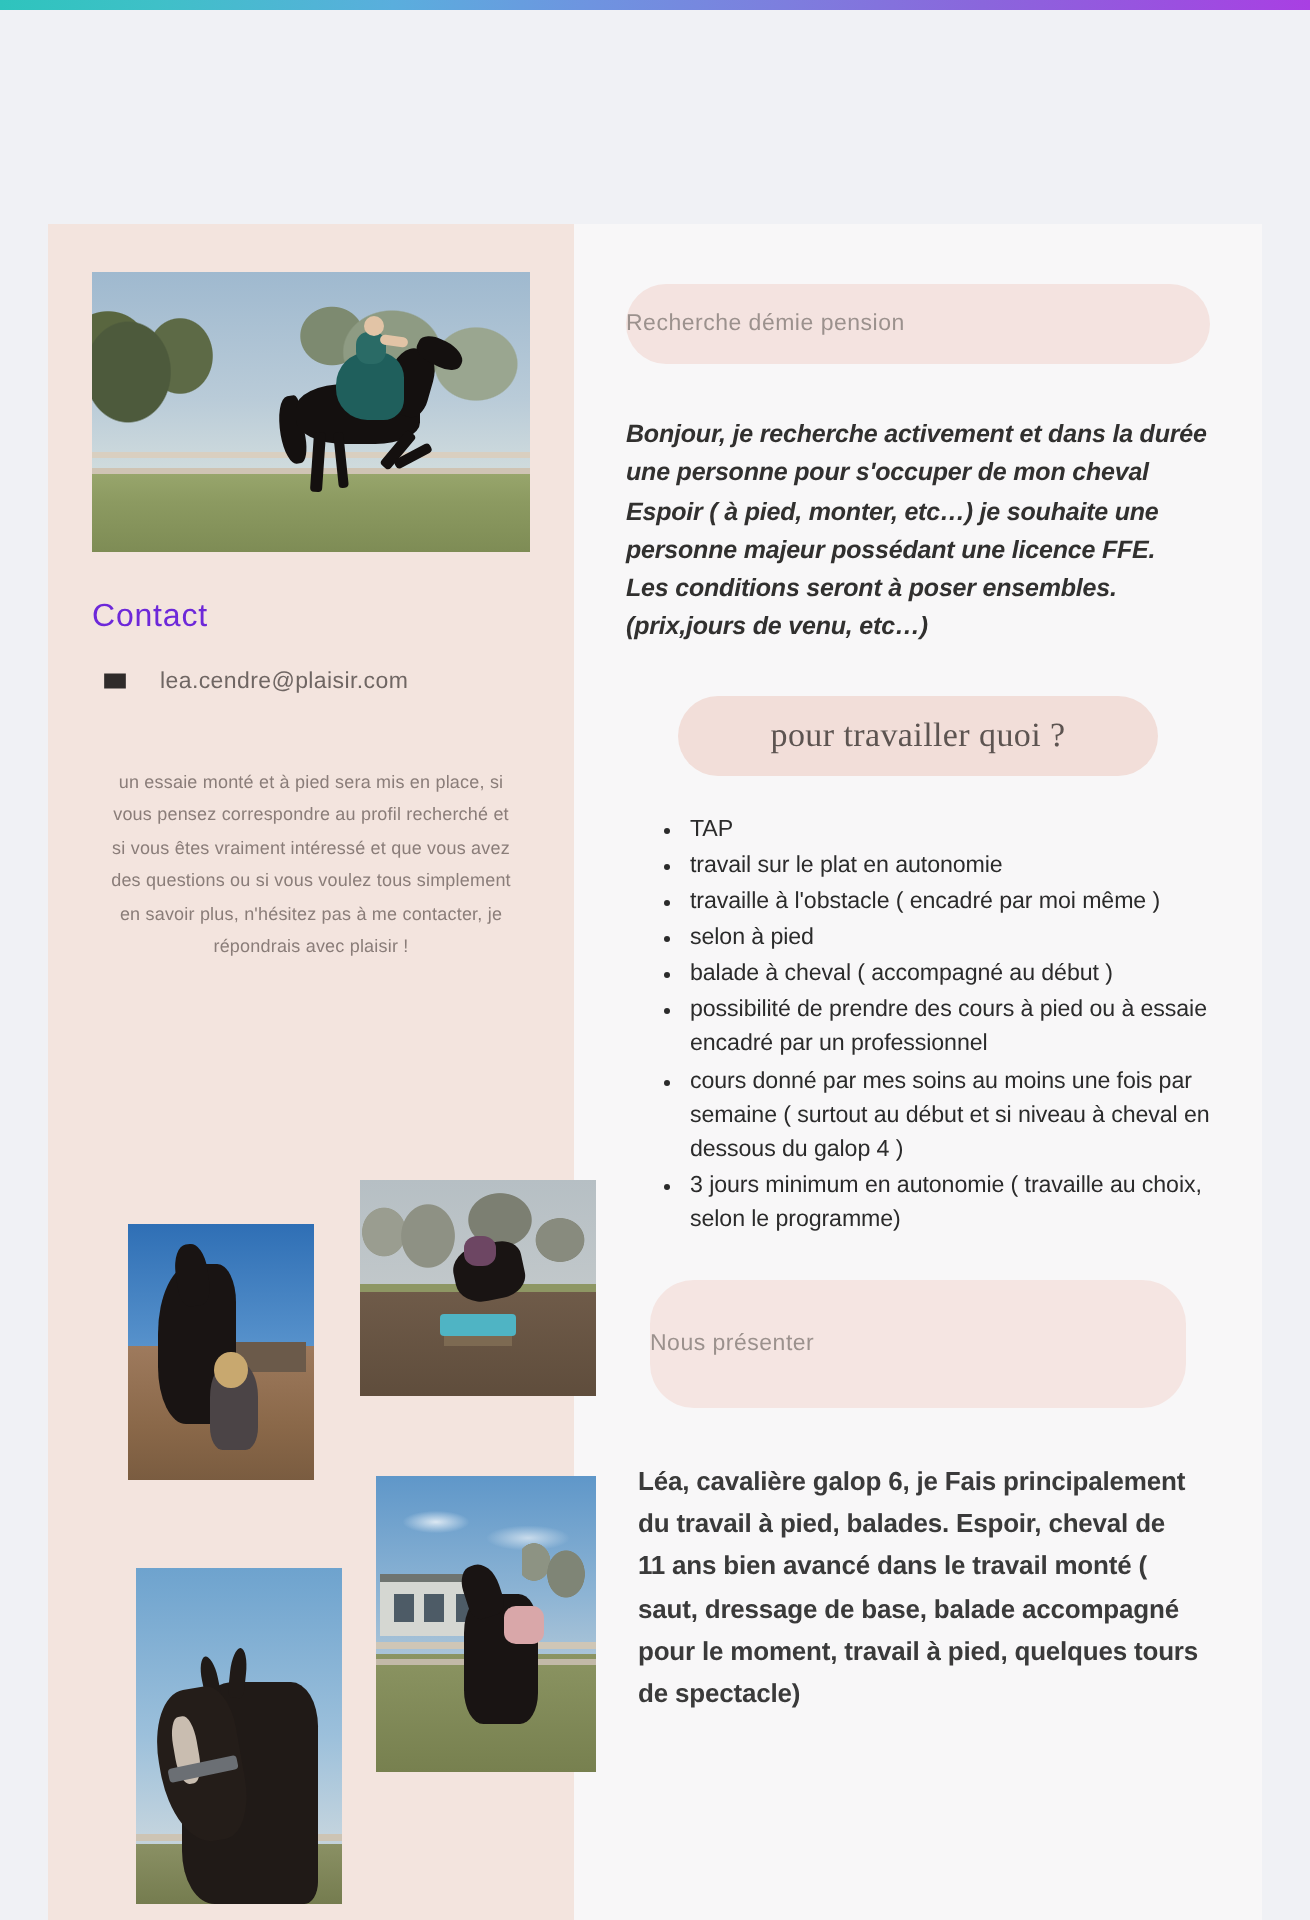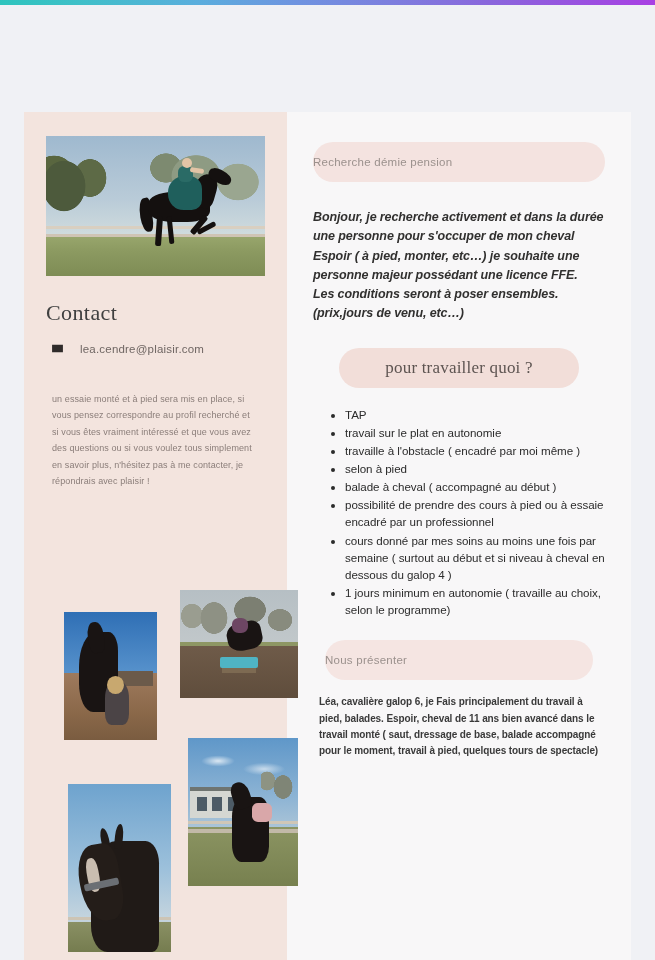--- a/index.html
+++ b/index.html
@@ -133,25 +133,24 @@
     width: 10px; height: 10px; background: #e2c4a6; border-radius: 50%;
   }
   .hr-arm {
     position: absolute; left: 48px; top: -4px;
     width: 14px; height: 5px; background: #e2c4a6;
     border-radius: 3px; transform: rotate(8deg);
   }
 
   .contact-heading {
     margin-top: 24px;
-    font-size: 22px;
+    font-size: 16px;
     font-weight: 400;
-    color: #404040;
+    color: #6d28d9;
     letter-spacing: 0.4px;
-    font-family: Liberation Serif, serif;
   }
 
   .contact-list {
     margin-top: 16px;
     list-style: none;
   }
   .contact-row {
     display: flex;
     align-items: center;
     margin-bottom: 15px;
@@ -170,20 +169,21 @@
     font-size: 11.5px;
     color: #6f6663;
     letter-spacing: 0.2px;
   }
 
   .left-note {
     margin-top: 36px;
     font-size: 9px;
     line-height: 1.82;
     color: #8a7d79;
+    text-align: center;
     padding: 0 6px;
     letter-spacing: 0.1px;
   }
 
   
   .gallery {
     position: absolute;
     left: 18px;
     top: 478px;
     width: 245px;
@@ -264,21 +264,21 @@
     font-size: 11.5px;
     letter-spacing: 0.25px;
   }
   .pill-top {
     background: #f4e3e0;
     padding: 14px 0;
     margin-bottom: 26px;
   }
   .pill-present {
     background: #f5e5e2;
-    padding: 14px 0;
+    padding: 26px 0;
     margin: 22px 12px 0 12px;
   }
 
   .body-text {
     font-size: 12.5px;
     line-height: 1.54;
     color: #31302f;
     font-weight: 600;
     letter-spacing: -0.1px;
   }
@@ -301,22 +301,22 @@
   }
   .work-list li {
     font-size: 11.6px;
     line-height: 1.48;
     color: #2b2b2b;
     margin-bottom: 1px;
     letter-spacing: -0.05px;
   }
 
   .intro-text {
-    margin-top: 14px;
-    font-size: 10px;
+    margin-top: 26px;
+    font-size: 13px;
     line-height: 1.62;
     color: #3a3a3a;
     font-weight: 600;
     padding: 0 6px;
     letter-spacing: -0.1px;
   }
 </style>
 </head>
 <body>
 
@@ -426,21 +426,21 @@
     <div class="pill-serif">pour travailler quoi ?</div>
 
     <ul class="work-list">
       <li>TAP</li>
       <li>travail sur le plat en autonomie</li>
       <li>travaille à l'obstacle ( encadré par moi même )</li>
       <li>selon à pied</li>
       <li>balade à cheval ( accompagné au début )</li>
       <li>possibilité de prendre des cours à pied ou à essaie encadré par un professionnel</li>
       <li>cours donné par mes soins au moins une fois par semaine ( surtout au début et si niveau à cheval en dessous du galop 4 )</li>
-      <li>1 jours minimum en autonomie ( travaille au choix, selon le programme)</li>
+      <li>3 jours minimum en autonomie ( travaille au choix, selon le programme)</li>
     </ul>
 
     <div class="pill pill-present">Nous présenter</div>
 
     <div class="intro-text">Léa, cavalière galop 6, je Fais principalement du travail à pied, balades. Espoir, cheval de 11 ans bien avancé dans le travail monté ( saut, dressage de base, balade accompagné pour le moment, travail à pied, quelques tours de spectacle)</div>
 
   </div>
 </div>
 
 </body></html>

